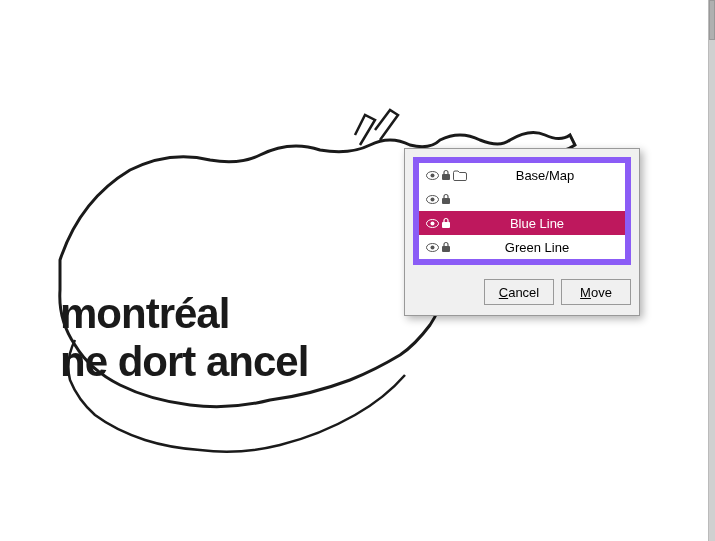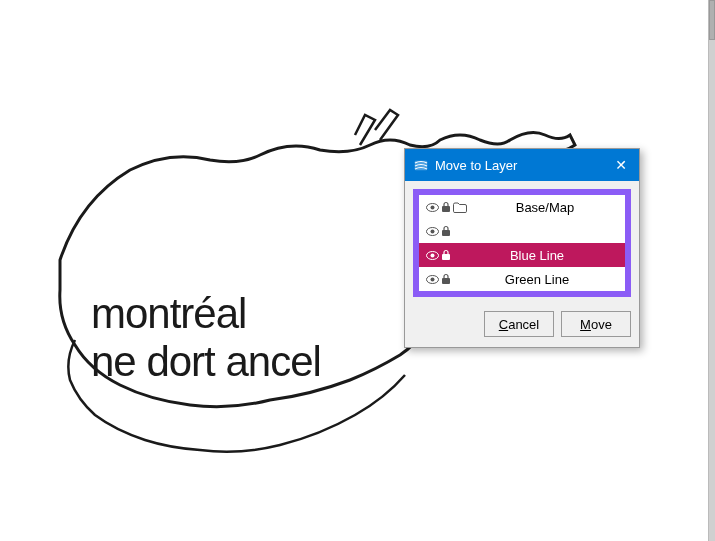--- a/index.html
+++ b/index.html
@@ -29,26 +29,25 @@
       width: 715px;
       height: 541px;
     }
 
     
     .map-label {
       position: absolute;
       top: 290px;
       left: 60px;
       font-family: 'Arial Black', 'Arial', sans-serif;
-      font-weight: 400;
+      font-weight: 700;
       font-size: 42px;
       color: #1a1a1a;
       line-height: 1.15;
       letter-spacing: -1px;
-      margin-left: 31px;
     }
 
     
     .dialog {
       position: absolute;
       top: 148px;
       left: 404px;
       width: 236px;
       background: #f0f0f0;
       border: 1px solid #999;
@@ -215,33 +214,20 @@
   <div>montréal</div>
   <div>ne dort ancel</div>
 </div>
 
 <div class="scrollbar-track">
   <div class="scrollbar-thumb"></div>
 </div>
 
 <div class="dialog">
 
-  <div class="dialog-titlebar">
-    <span class="dialog-title-icon">
-      
-      <svg width="16" height="16" viewBox="0 0 16 16" fill="none" xmlns="http://www.w3.org/2000/svg">
-        <rect x="2" y="4" width="12" height="9" rx="1" fill="#fff" opacity="0.3" stroke="#fff" stroke-width="0.5"></rect>
-        <path d="M2 6 Q8 3 14 6" stroke="#fff" stroke-width="1.2" fill="none"></path>
-        <path d="M2 9 Q8 6 14 9" stroke="#fff" stroke-width="1.2" fill="none"></path>
-        <path d="M2 12 Q8 9 14 12" stroke="#fff" stroke-width="1.2" fill="none"></path>
-      </svg>
-    </span>
-    <span class="dialog-title-text">Move to Layer</span>
-    <button class="dialog-close-btn">✕</button>
-  </div>
 
   <div class="layer-list">
 
     <div class="layer-item">
       <div class="layer-icons">
         <span class="icon-eye">
           <svg width="13" height="9" viewBox="0 0 13 9">
               <ellipse cx="6.5" cy="4.5" rx="6" ry="4" stroke="#555" stroke-width="1" fill="none"></ellipse>
               <circle cx="6.5" cy="4.5" r="2" fill="#555"></circle>
             </svg>

